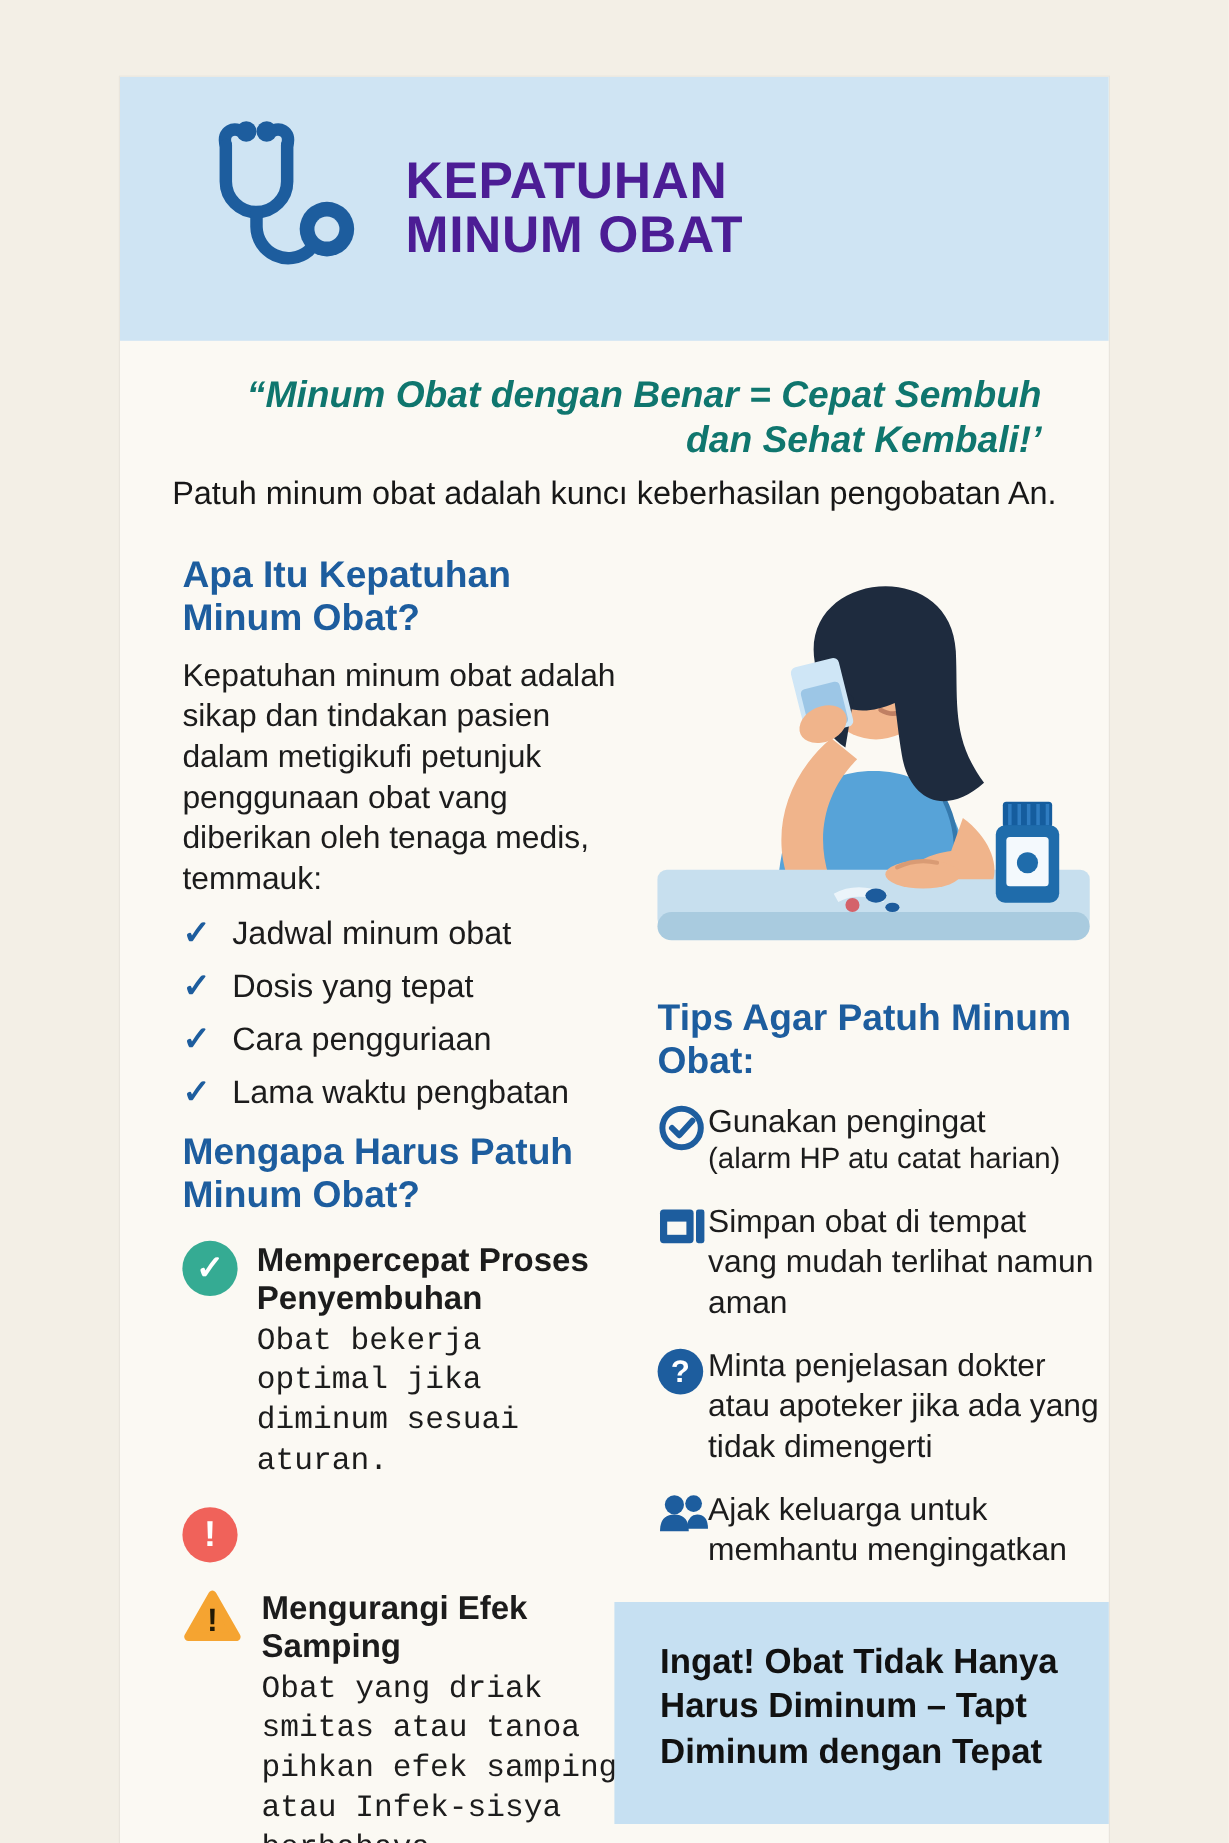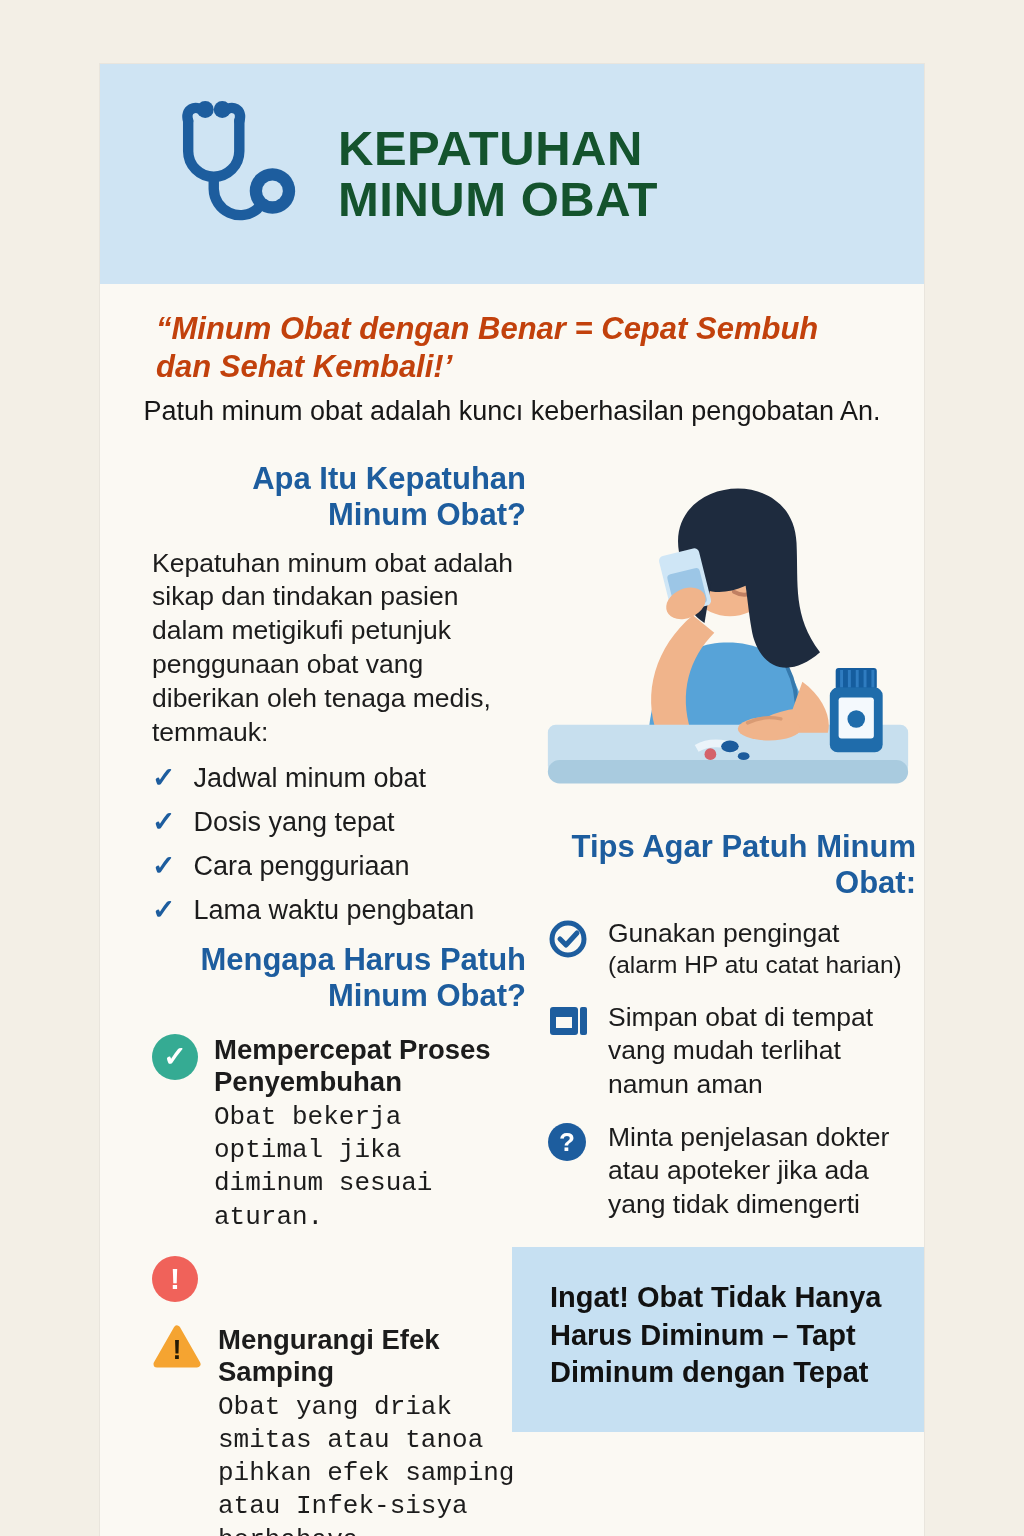--- a/index.html
+++ b/index.html
@@ -7,50 +7,50 @@
   body { background:#f3efe6; font-family:"Liberation Sans", sans-serif; color:#1c1c1c; }
 
   .card {
     width:824px; height:1472px; margin:64px auto 0; background:#fbf9f3;
     box-shadow:0 0 0 1px rgba(0,0,0,0.04); position:relative; overflow:hidden;
   }
 
   
   .band { height:220px; background:#cfe4f3; display:flex; align-items:center; padding:0 48px 0 56px; gap:40px; }
   .band .logo { flex:none; }
-  .band h1 { color:#14532d; font-size:49px; line-height:1.04; font-weight:bold; letter-spacing:.5px; }
+  .band h1 { color:#4c1d95; font-size:43px; line-height:1.04; font-weight:bold; letter-spacing:.5px; }
 
   
-  .quote { text-align:left; color:#c2410c; font-style:italic; font-weight:bold;
+  .quote { text-align:right; color:#0f766e; font-style:italic; font-weight:bold;
            font-size:31px; line-height:1.22; margin:26px 56px 10px; }
   .subtext { text-align:center; font-size:27px; margin:6px 30px 16px; color:#171717; }
 
   .columns { display:grid; grid-template-columns:374px 1fr; gap:22px; padding:2px 20px 0 52px; }
 
-  h2 { color:#1d5d9e; font-size:31px; font-weight:bold; line-height:1.16; margin:16px 0 14px;text-align:right; }
+  h2 { color:#1d5d9e; font-size:31px; font-weight:bold; line-height:1.16; margin:16px 0 14px; }
 
   .para { font-size:26.5px; line-height:1.28; }
 
   .checklist { list-style:none; margin-top:8px; }
   .checklist li { display:flex; gap:18px; align-items:baseline; font-size:27px; margin:11px 0; }
   .ck { color:#1d5d9e; font-weight:bold; font-size:28px; flex:none; }
 
   .why-item { display:flex; gap:16px; margin:20px 0 22px; }
   .badge { width:46px; height:46px; flex:none; border-radius:50%; display:flex; align-items:center; justify-content:center; }
   .badge.green { background:#35ab93; color:#fff; font-size:28px; font-weight:bold; }
   .badge.red   { background:#f0625a; color:#fff; font-size:30px; font-weight:bold; }
   .tri { width:50px; height:46px; flex:none; position:relative; display:flex; align-items:center; justify-content:center; }
   .tri svg { position:absolute; inset:0; }
   .tri .mark { position:relative; color:#231a05; font-weight:bold; font-size:27px; top:4px; }
   .why-item .wtitle { font-weight:bold; font-size:27.5px; line-height:1.18; }
   .why-item .wbody  { font-size:26px; line-height:1.28; margin-top:2px;font-family:Liberation Mono, monospace; }
 
   .illo { width:376px; height:372px; margin:-8px 0 0 -8px; }
 
-  .tip { display:flex; gap:18px; margin:16px 0 20px; font-size:26.5px; line-height:1.26; }
+  .tip { display:flex; margin:16px 0 20px; font-size:26.5px; line-height:1.26; }
   .tipicon { width:42px; flex:none; display:flex; justify-content:flex-start; padding-top:2px; }
   .tipicon .qcircle { width:38px; height:38px; border-radius:50%; background:#1d5d9e; color:#fff;
                       font-weight:bold; font-size:26px; display:flex; align-items:center; justify-content:center; }
   .tip .sub { font-size:24.5px; }
 
   .reminder { background:#c6e0f2; margin:26px -20px 0 -36px; padding:32px 24px 40px 38px; }
   .reminder .rtitle { font-weight:bold; font-size:29px; line-height:1.3; color:#111; }
 </style>
 </head>
 <body>
@@ -212,20 +212,33 @@
 
       <div class="tip">
         <span class="tipicon">
           <span class="qcircle">?</span>
         </span>
         <div>
           <span>Minta penjelasan dokter atau apoteker jika ada yang tidak dimengerti</span>
         </div>
       </div>
 
+      <div class="tip">
+        <span class="tipicon">
+          <svg width="42" height="36" viewBox="0 0 42 36">
+            <circle cx="14" cy="10" r="8" fill="#1d5d9e"></circle>
+            <path d="M2 32 q0 -14 12 -14 q12 0 12 14 Z" fill="#1d5d9e"></path>
+            <circle cx="30" cy="9" r="7" fill="#1d5d9e"></circle>
+            <path d="M24 30 q1 -12 9 -12 q9 0 9 12 Z" fill="#1d5d9e"></path>
+          </svg>
+        </span>
+        <div>
+          <span>Ajak keluarga untuk memhantu mengingatkan</span>
+        </div>
+      </div>
 
 
       <div class="reminder">
         <div class="rtitle">Ingat! Obat Tidak Hanya Harus Diminum – Tapt Diminum dengan Tepat</div>
 
       </div>
 
     </div>
   </div>
 </div>

